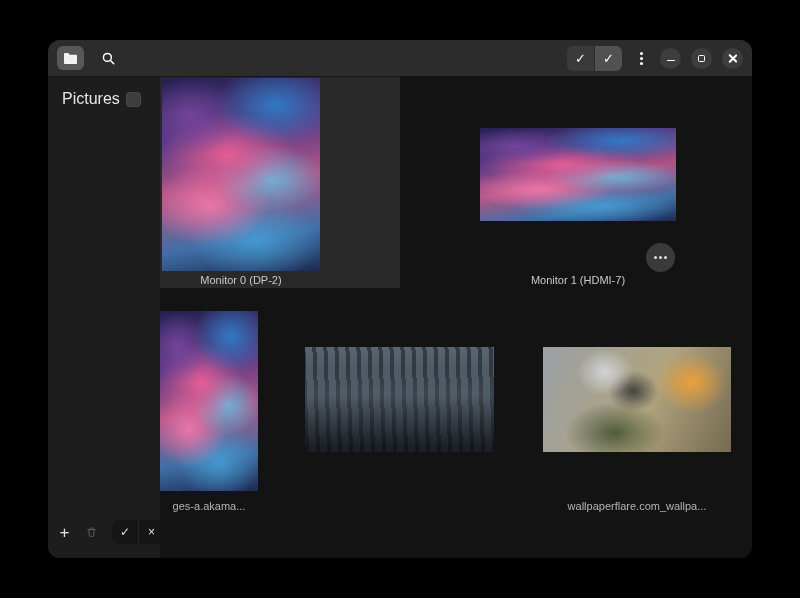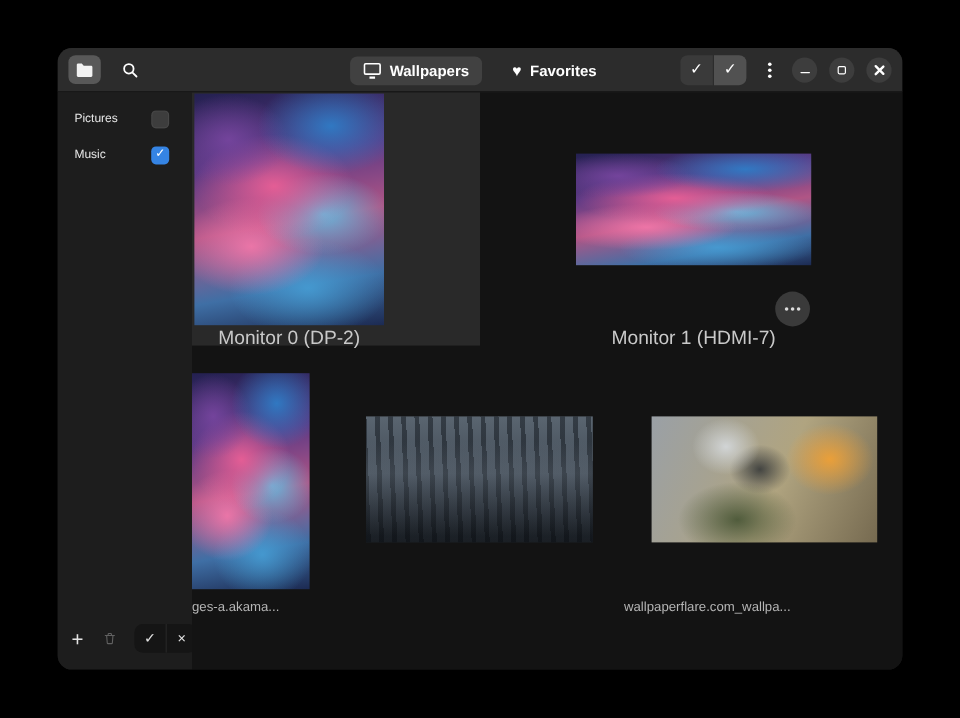--- a/index.html
+++ b/index.html
@@ -44,21 +44,21 @@
   .glyph-close{position:relative;width:11px;height:11px;}
   .glyph-close::before,.glyph-close::after{content:"";position:absolute;left:4.7px;top:0;
     width:1.6px;height:11px;background:#fff;border-radius:1px;}
   .glyph-close::before{transform:rotate(45deg);}
   .glyph-close::after{transform:rotate(-45deg);}
 
   
   .body{display:flex;height:481px;}
   .sidebar{position:relative;width:112px;background:#1d1d1d;padding-top:7px;flex:none;}
   .source-row{height:30px;display:flex;align-items:center;justify-content:space-between;
-    padding:0 19px 0 14px;color:#e6e6e6;font-size:10px;cursor:default;}
+    padding:0 19px 0 14px;color:#e6e6e6;font-size:16px;cursor:default;}
   .checkbox{width:15px;height:15px;border-radius:4px;background:#3d3d3d;
     display:flex;align-items:center;justify-content:center;cursor:pointer;
     box-shadow:inset 0 0 0 1px rgba(255,255,255,0.06);}
   .checkbox.checked{background:var(--accent,#3584e4);box-shadow:none;}
   .checkbox.checked::after{content:"✓";color:#fff;font-size:10px;font-weight:700;line-height:1;}
   .sidebar-toolbar{position:absolute;left:5px;bottom:14px;display:flex;align-items:center;gap:4px;}
   .tb-btn{width:23px;height:23px;display:flex;align-items:center;justify-content:center;
     border:none;background:transparent;color:#e3e3e3;cursor:pointer;border-radius:6px;
     font-family:inherit;}
   .tb-plus{font-size:17px;font-weight:400;line-height:1;}
@@ -67,31 +67,31 @@
   .linked-dark .tb-btn{width:26px;height:24px;border-radius:0;font-size:12px;}
   .linked-dark .tb-btn + .tb-btn{border-left:1px solid #262626;}
   .tb-close{font-size:14px;}
 
   
   .content{position:relative;flex:1;background:#131313;}
 
   .monitor0-cell{position:absolute;left:0;top:0;width:240px;height:211px;background:#292929;}
   .thumb{position:absolute;}
   .m0-thumb{left:2px;top:1px;width:158px;height:193px;}
-  .mon-label{position:absolute;font-size:16px;color:#c9c9c9;text-align:center;}
+  .mon-label{position:absolute;font-size:11px;color:#c9c9c9;text-align:center;}
   .m0-label{left:2px;top:197px;width:158px;}
   .m1-thumb{left:320px;top:51px;width:196px;height:93px;}
   .m1-label{left:320px;top:197px;width:196px;}
   .more-btn{position:absolute;left:486px;top:166px;width:29px;height:29px;border-radius:50%;
     border:none;background:#3a3a3a;cursor:pointer;display:flex;align-items:center;justify-content:center;}
 
   .g1-thumb{left:0;top:234px;width:98px;height:180px;}
   .g2-thumb{left:145px;top:270px;width:189px;height:105px;}
   .g3-thumb{left:383px;top:270px;width:188px;height:105px;}
-  .file-label{position:absolute;top:423px;font-size:11px;color:#b5b5b5;
+  .file-label{position:absolute;top:423px;font-size:11px;color:#b5b5b5;text-align:center;
     white-space:nowrap;overflow:hidden;text-overflow:ellipsis;}
   .g1-label{left:0;width:98px;}
   .g2-label{left:120px;width:240px;}
   .g3-label{left:360px;width:234px;}
 
   .thumb{cursor:pointer;}
 
   
   .wp-abstract{
     background:
@@ -132,33 +132,20 @@
           </svg>
         </button>
         <button class="icon-btn search-btn">
           <svg width="15" height="15" viewBox="0 0 16 16" fill="none" stroke="#ffffff" stroke-width="1.6" stroke-linecap="round">
             <circle cx="6.8" cy="6.8" r="4.2"></circle>
             <line x1="10.1" y1="10.1" x2="13.6" y2="13.6"></line>
           </svg>
         </button>
       </div>
 
-      <div class="hb-center">
-        <button class="switch-btn active">
-          <svg width="15" height="14" viewBox="0 0 16 15" fill="none" stroke="#ffffff" stroke-width="1.5">
-            <rect x="1" y="1.2" width="14" height="9.2" rx="1.2"></rect>
-            <line x1="5.5" y1="13.6" x2="10.5" y2="13.6" stroke-width="1.8"></line>
-          </svg>
-          <span>Wallpapers</span>
-        </button>
-        <button class="switch-btn">
-          <span class="heart-glyph">♥</span>
-          <span>Favorites</span>
-        </button>
-      </div>
 
       <div class="hb-right">
         <div class="linked">
           <button class="hbtn first">
             <span>✓</span>
           </button>
           <button class="hbtn second">
             <span>✓</span>
           </button>
         </div>
@@ -176,24 +163,20 @@
         </button>
       </div>
     </div>
 
     <div class="body">
 
       <aside class="sidebar">
         <div class="source-row">
           <span>Pictures</span>
           <span class="checkbox"></span>
-        </div>
-        <div class="source-row">
-          <span>Music</span>
-          <span class="checkbox checked"></span>
         </div>
 
         <div class="sidebar-toolbar">
           <button class="tb-btn tb-plus">
             <span>+</span>
           </button>
           <button class="tb-btn tb-trash">
             <svg width="14" height="14" viewBox="0 0 16 16" fill="none" stroke="#d0d0d0" stroke-width="1.3" stroke-linecap="round">
               <path d="M2.5 4.5 h11"></path>
               <path d="M6 4.2 V3 a1 1 0 0 1 1 -1 h2 a1 1 0 0 1 1 1 v1.2"></path>

